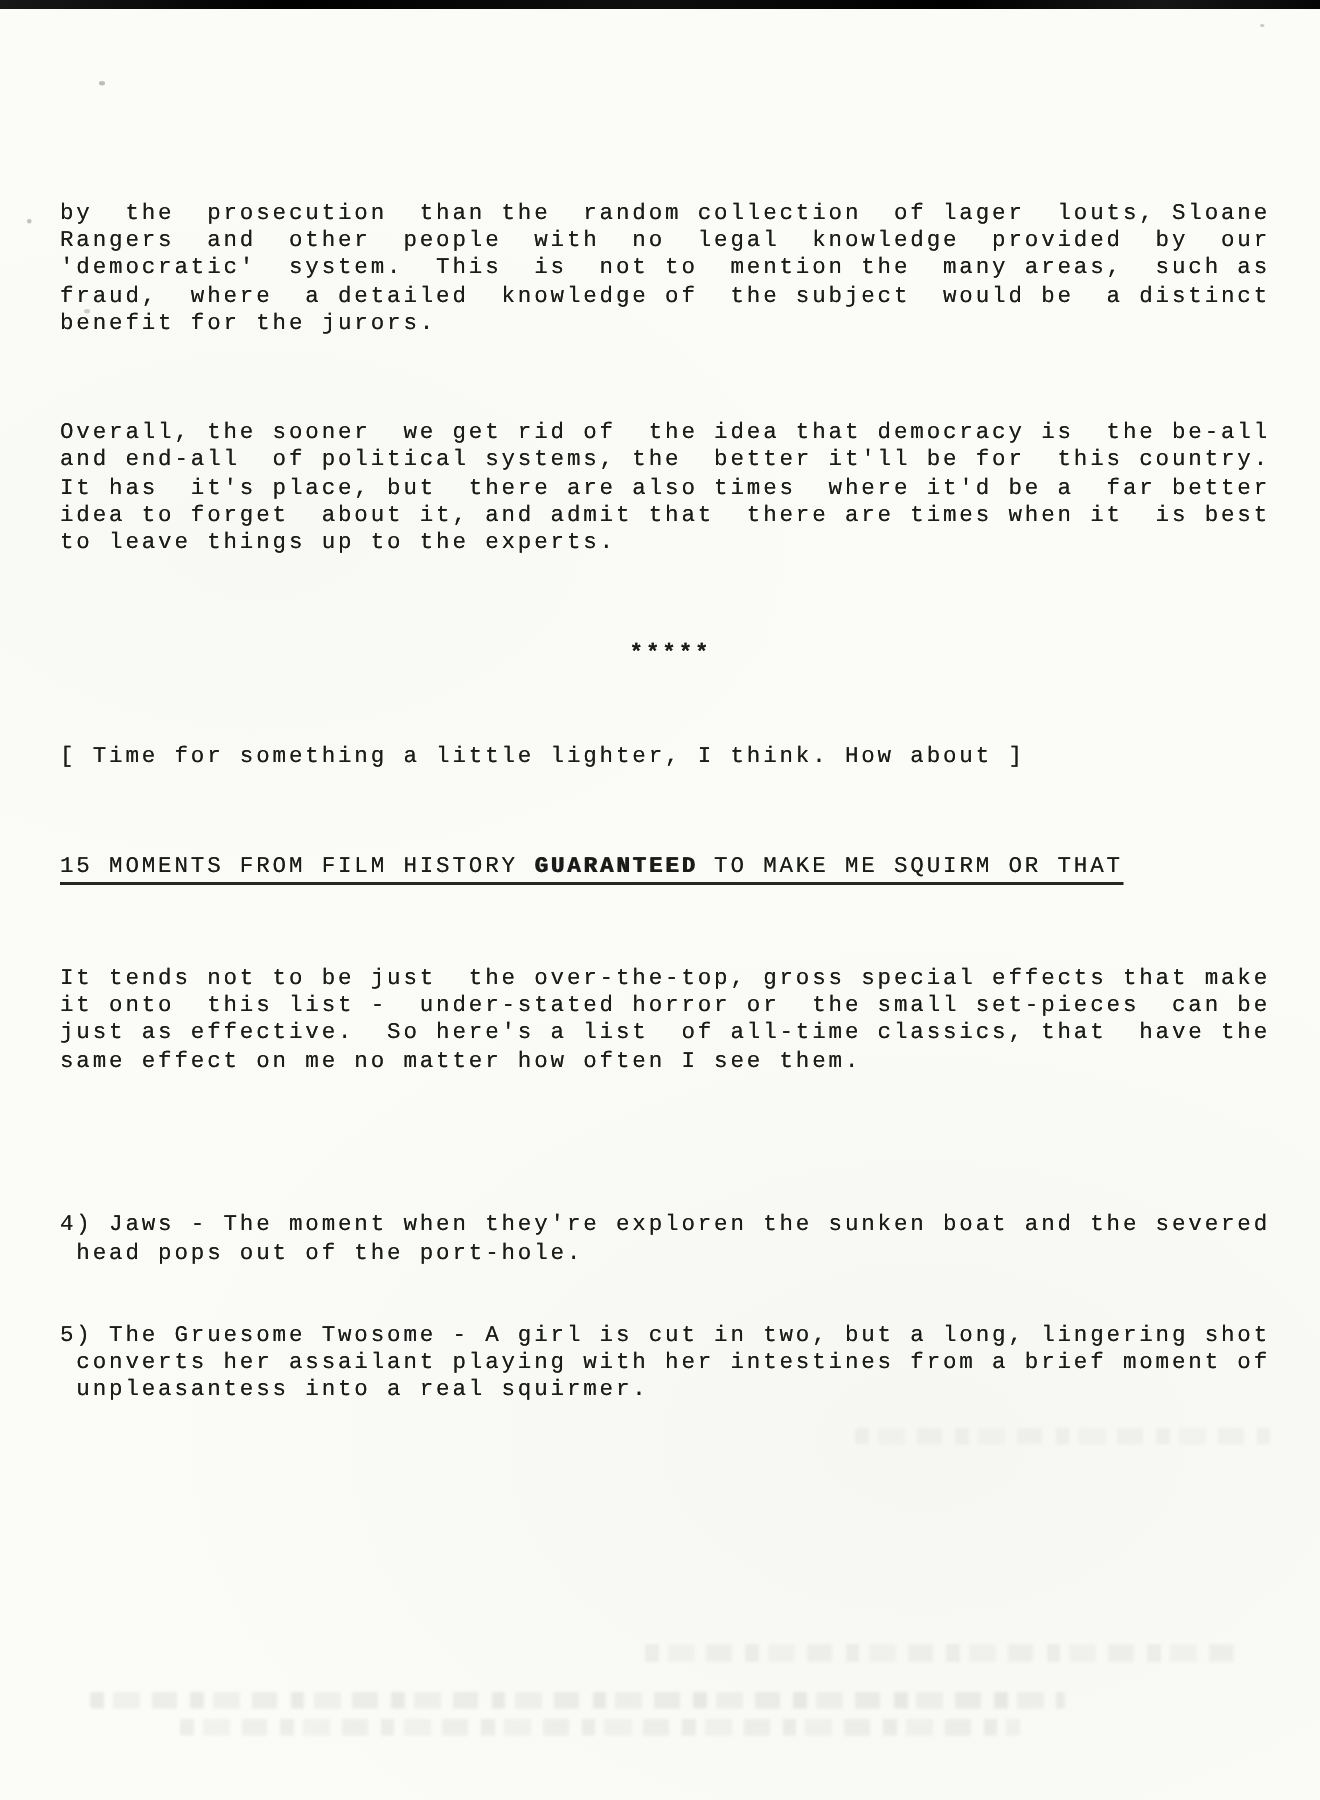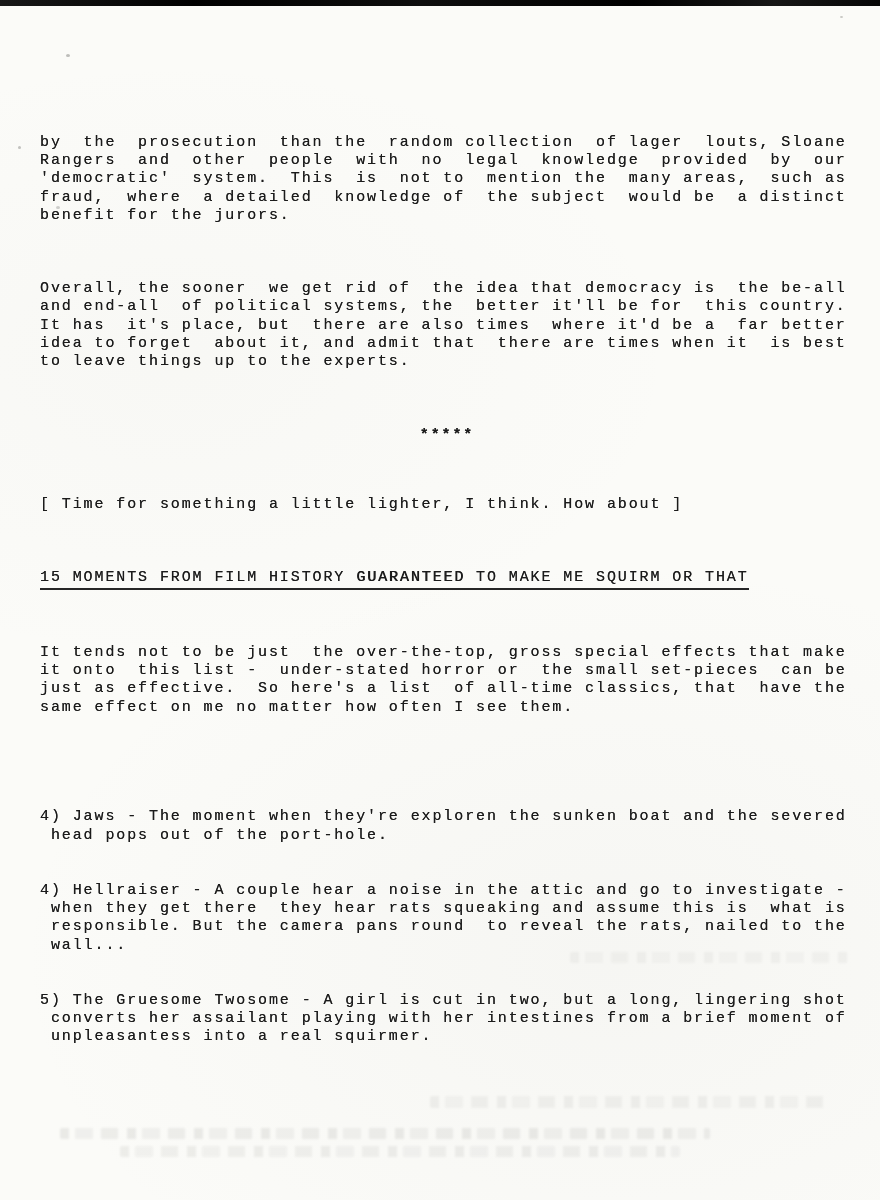--- a/index.html
+++ b/index.html
@@ -19,21 +19,21 @@
   .content{
     position:absolute;left:40px;top:97px;width:814px;
     font-size:15px;letter-spacing:1.9px;line-height:18.35px;
     white-space:pre;
     text-shadow:0 0 .4px rgba(25,25,25,.8);
   }
   .para{margin:0 0 18px 0}
   .stars{text-align:center;font-weight:bold;margin:0 0 14px 0}
   .heading{font-size:inherit;font-weight:normal;margin:0 0 17px 0}
   .hu{display:inline-block;border-bottom:2.5px solid #262626;padding-bottom:1px}
-  .hb{font-weight:normal;text-shadow:.6px 0 0 currentColor}
+  .hb{font-weight:bold;text-shadow:.6px 0 0 currentColor}
   .list{margin:0 0 18px 0}
   .list .para{margin:0}
   .smudge{
     position:absolute;
     background:repeating-linear-gradient(90deg,
       rgba(95,95,92,.20) 0 9px, rgba(95,95,92,0) 9px 15px,
       rgba(95,95,92,.13) 15px 33px, rgba(95,95,92,0) 33px 41px,
       rgba(95,95,92,.17) 41px 58px, rgba(95,95,92,0) 58px 67px);
     filter:blur(1.2px);opacity:.55;border-radius:2px;
   }
@@ -65,24 +65,20 @@
     <div class="stars">*****</div>
     <div class="para">[ Time for something a little lighter, I think. How about ]</div>
     <h2 class="heading"><span class="hu"><span>15 MOMENTS FROM FILM HISTORY </span><span class="hb">GUARANTEED</span><span> TO MAKE ME SQUIRM OR THAT</span></span></h2>
     <div class="para">It tends not to be just  the over-the-top, gross special effects that make
 it onto  this list -  under-stated horror or  the small set-pieces  can be
 just as effective.  So here's a list  of all-time classics, that  have the
 same effect on me no matter how often I see them.</div>
     <div class="list">
       <div class="para">4) Jaws - The moment when they're exploren the sunken boat and the severed
  head pops out of the port-hole.</div>
-      <div class="para">4) Hellraiser - A couple hear a noise in the attic and go to investigate -
- when they get there  they hear rats squeaking and assume this is  what is
- responsible. But the camera pans round  to reveal the rats, nailed to the
- wall...</div>
       <div class="para">5) The Gruesome Twosome - A girl is cut in two, but a long, lingering shot
  converts her assailant playing with her intestines from a brief moment of
  unpleasantess into a real squirmer.</div>
       
       
       
       
       
     </div>
     

